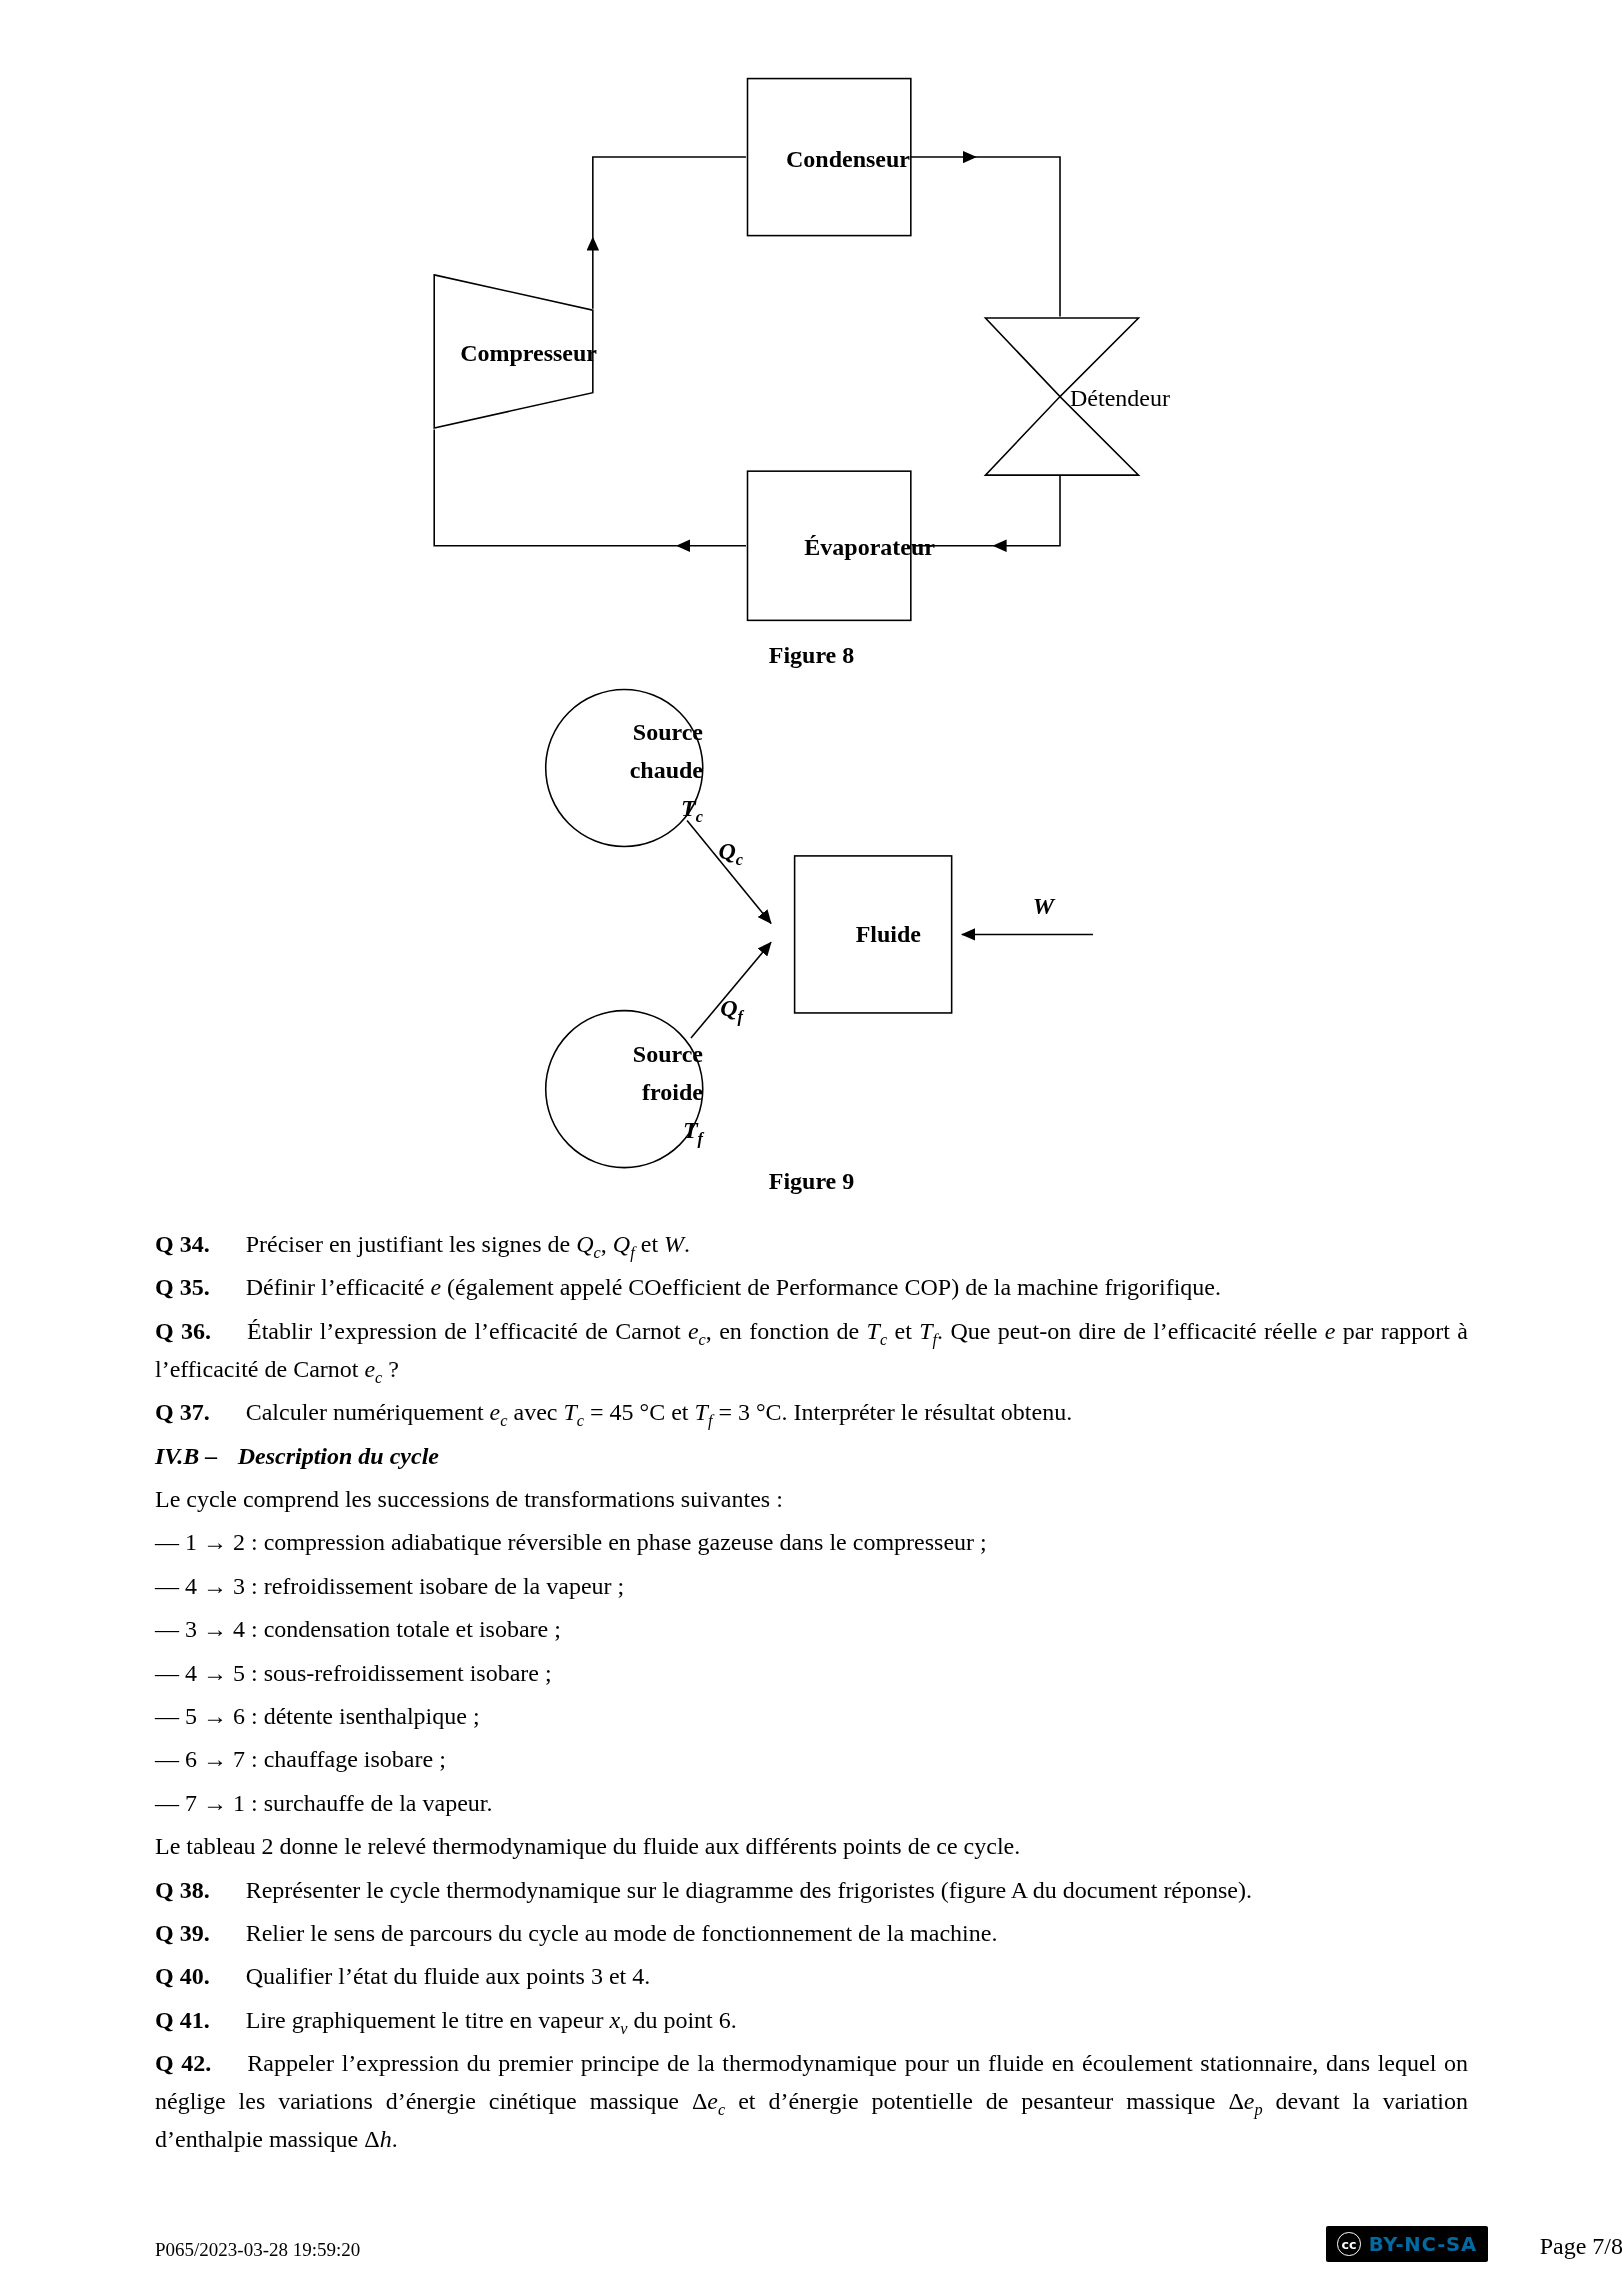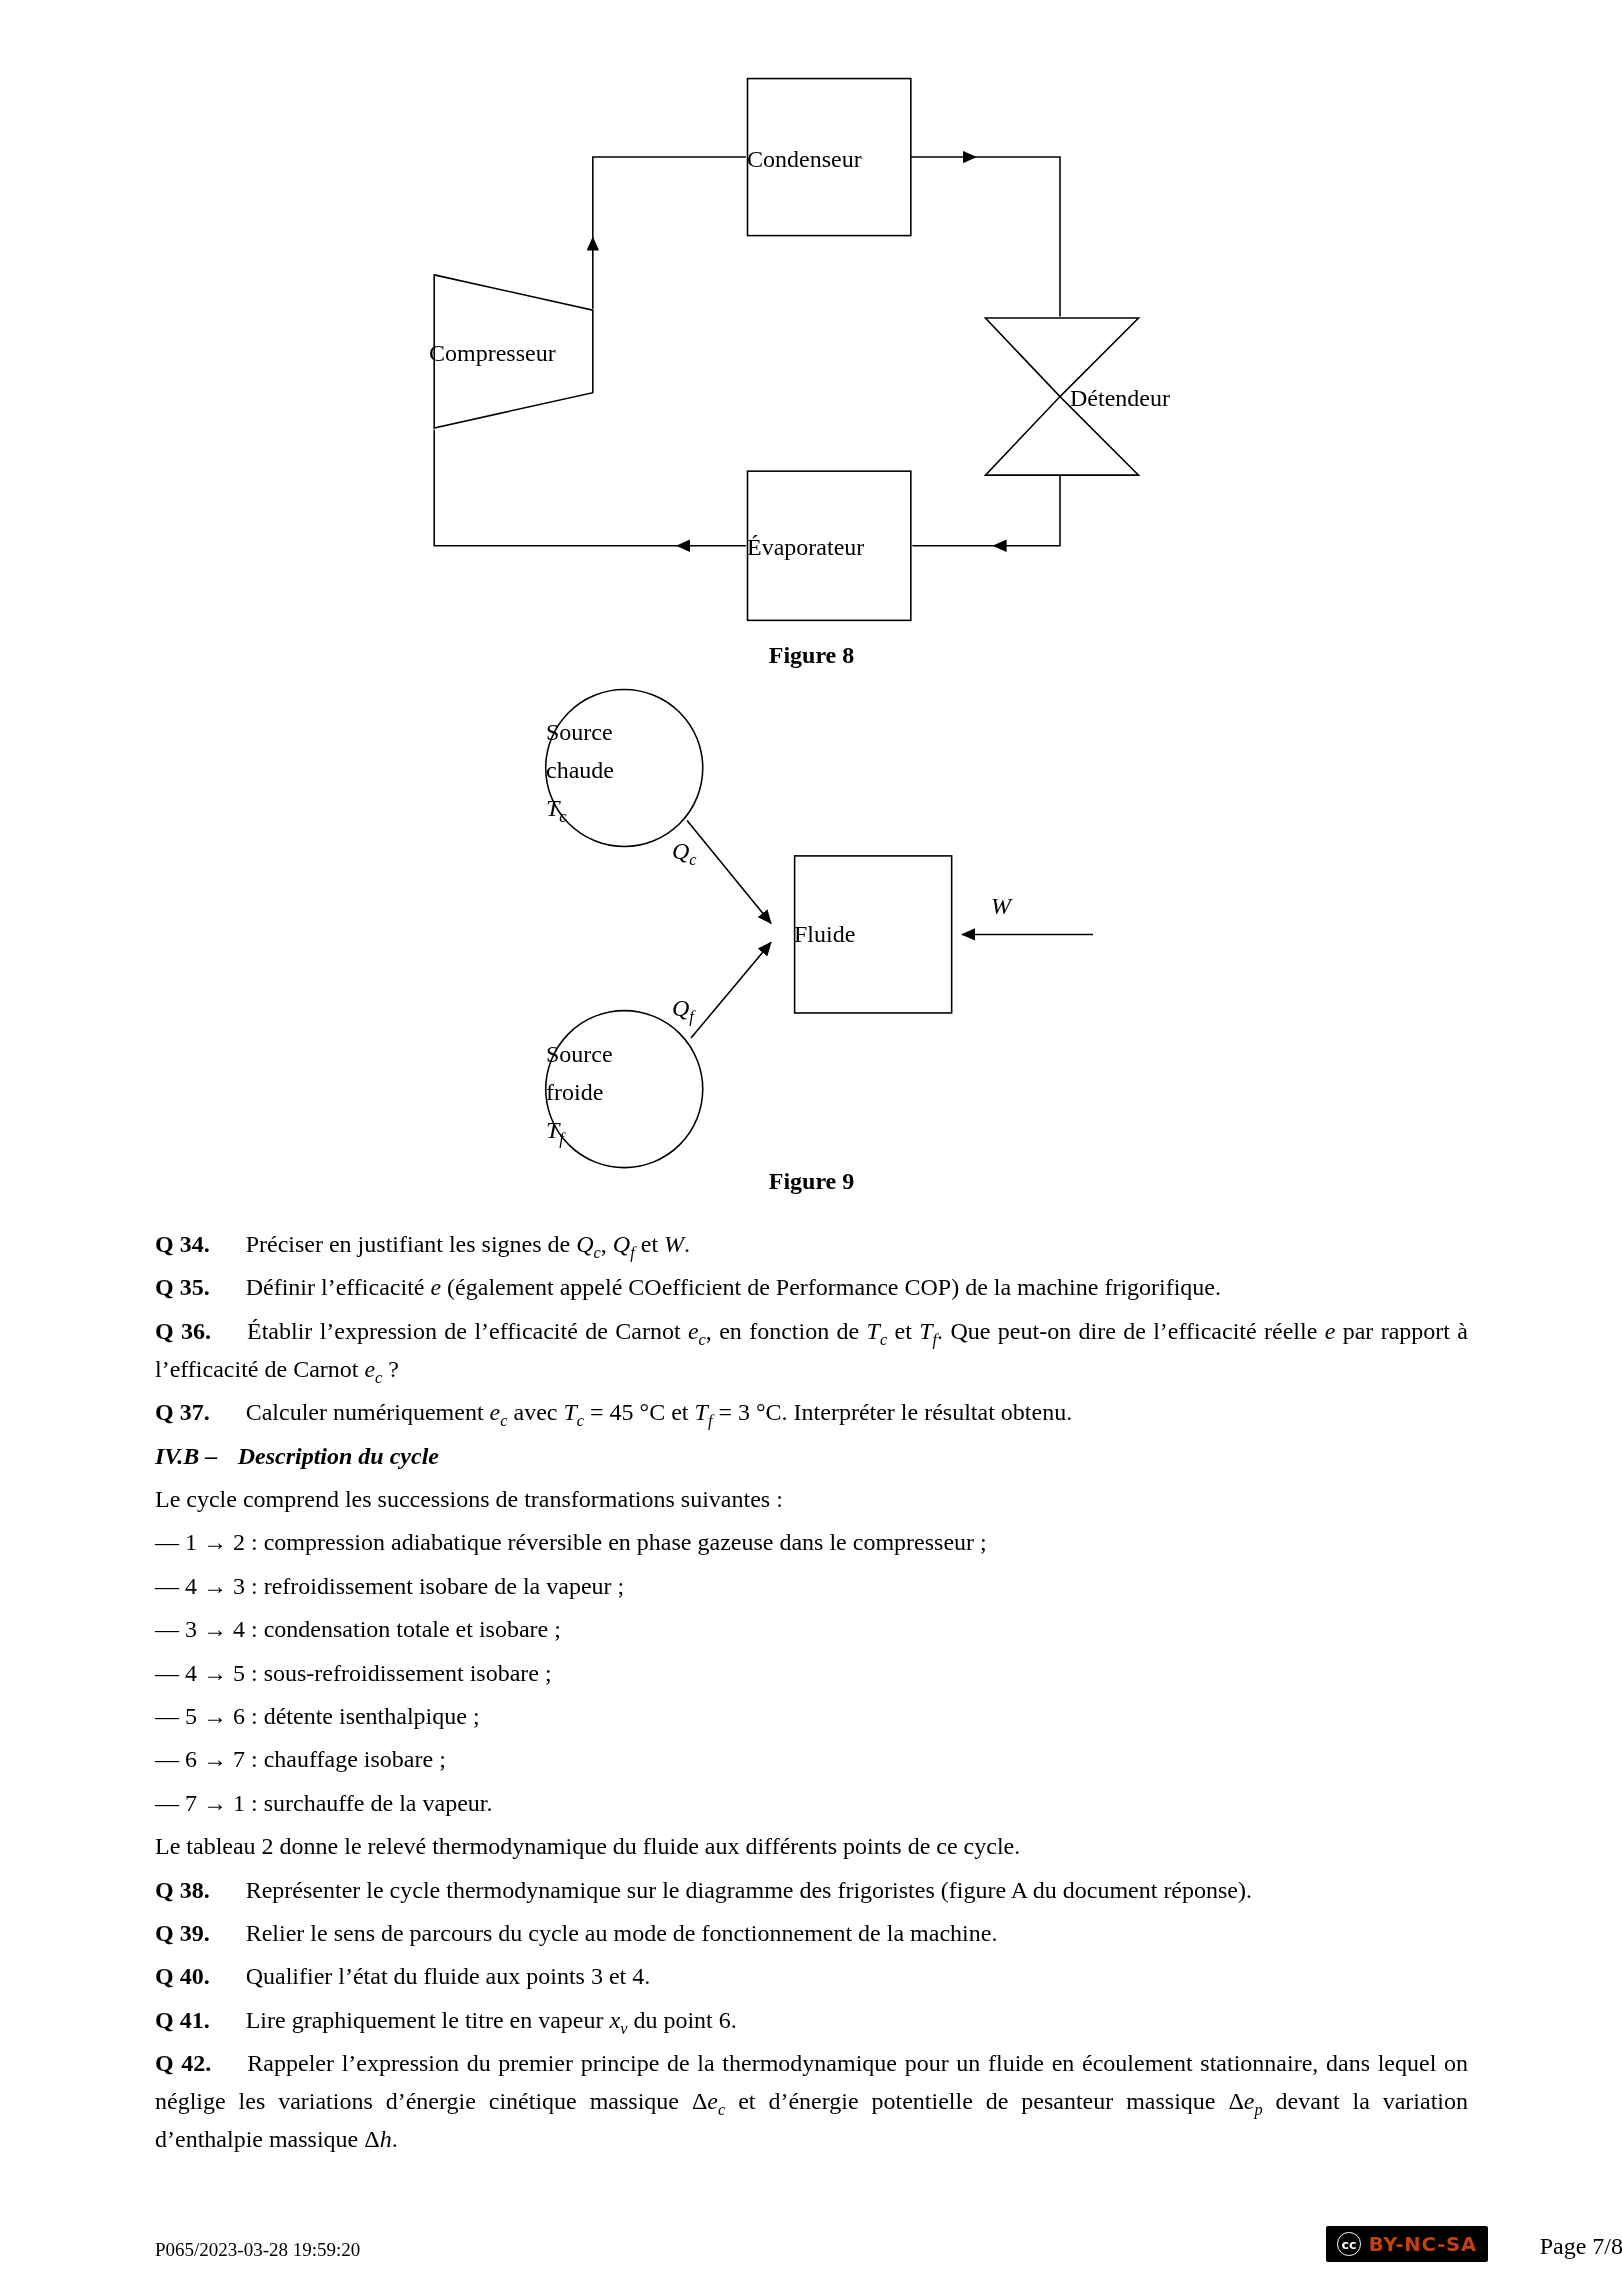--- a/index.html
+++ b/index.html
@@ -2,21 +2,21 @@
 <html style="font-size:12.6px"><head>
 <meta charset="utf-8">
 <style>
   html,body{margin:0;padding:0;background:#ffffff;}
   .page{
     position:relative;width:1623px;height:2295px;background:#fff;
     font-family:"Liberation Serif", serif;color:#000;overflow:hidden;
   }
   svg.diagram-layer{position:absolute;left:0;top:0;}
   .flabel{position:absolute;font-size:24px;line-height:38px;}
-  .tcenter{text-align:left;}
+  .tcenter{text-align:right;font-weight:bold;}
   .fig-caption{
     position:absolute;left:0;width:1623px;text-align:center;
     font-weight:bold;font-size:24px;
   }
   .content{
     position:absolute;left:155px;top:1226px;width:1313px;
     font-size:24px;line-height:1.58;text-align:justify;
   }
   .content p{margin:0 0 5.5px 0;}
   .qlabel{font-weight:bold;margin-right:36px;}
@@ -38,21 +38,21 @@
     position:absolute;right:135px;top:2226px;height:36px;
     background:#000;border-radius:2px;display:flex;align-items:center;
     gap:7.9px;padding:0 11px;box-sizing:border-box;
   }
   .cc-circle{
     width:23.6px;height:23.6px;border:1.6px solid #fff;border-radius:50%;
     color:#fff;font-family:"DejaVu Sans", sans-serif;font-weight:bold;font-size:12.6px;
     display:flex;align-items:center;justify-content:center;box-sizing:border-box;
   }
   .cc-text{
-    color:#c2410c;font-family:"DejaVu Sans", sans-serif;font-weight:bold;font-size:19.6px;
+    color:#0369a1;font-family:"DejaVu Sans", sans-serif;font-weight:bold;font-size:19.6px;
     letter-spacing:0.8px;
   }
 </style>
 </head>
 <body>
 
 <div class="page">
 
   <svg class="diagram-layer" width="1623" height="1225" viewBox="0 0 2067 1560">
     <defs>

